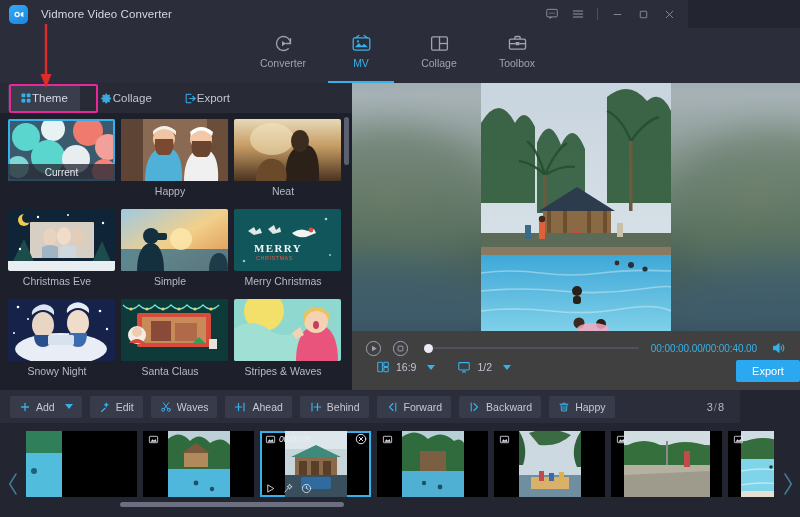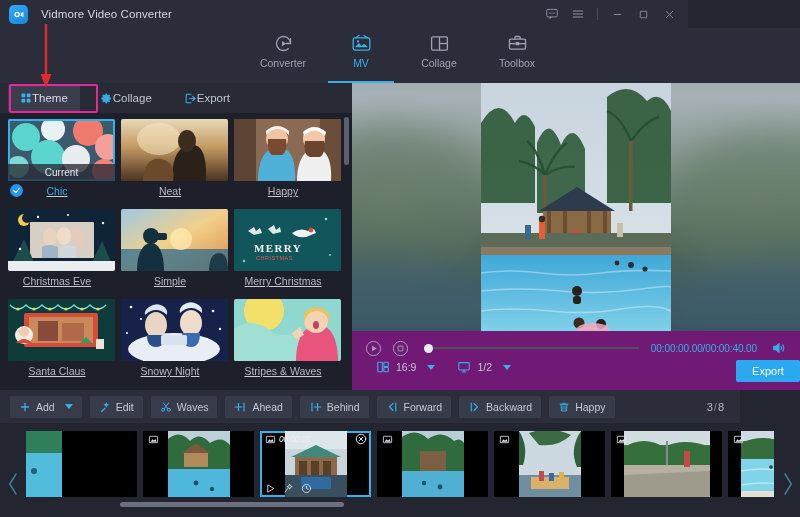--- a/index.html
+++ b/index.html
@@ -94,21 +94,21 @@
 
   
   .theme-scroll {
     position: absolute; left: 0; top: 30px; width: 352px; height: 277px;
     overflow: hidden;
   }
   .theme-grid {
     display: grid; grid-template-columns: repeat(3, 107px);
     gap: 8px 6px; padding: 6px 8px 0 8px;
   }
-  .theme-cell { width: 98px; text-decoration: underline; }
+  .theme-cell { width: 98px; }
   .thumb {
     width: 107px; height: 62px; border-radius: 2px; overflow: hidden;
     position: relative; background:#333;
   }
   .theme-cell.selected .thumb { outline: 2px solid #37b1ea; outline-offset: -2px; }
   .cur-badge {
     position: absolute; left: 0; right: 0; bottom: 0; height: 17px;
     background: rgba(40,42,52,.78);
     color: #e7eaf2; font-size: 10px; display:flex; align-items:center; justify-content:center;
   }
@@ -135,21 +135,21 @@
   }
   .blur-bg { position:absolute; inset:0; filter: blur(14px); transform: scale(1.2); }
   .video-frame {
     position: absolute; left: 129px; top: 0px; width: 190px; height: 248px;
     overflow: hidden; background:#0a0d12;
   }
   .vf-inner { position:absolute; inset:0; }
 
   .controls {
     position: absolute; left: 0; top: 248px; width: 448px; height: 59px;
-    background: #701a75;
+    background: #404040;
   }
   .ctrl-row1 {
     position: absolute; left: 0; top: 5px; width: 448px; height: 24px;
     display: flex; align-items: center; padding: 0 12px; gap: 8px;
   }
   .cbtn { width: 19px; height: 19px; display:flex; align-items:center; justify-content:center; color:#9ea2b2; }
   .seek-wrap { flex: 1; height: 14px; display:flex; align-items:center; position: relative; margin: 0 4px 0 6px; }
   .seek-track { width: 100%; height: 2px; background:#4d5160; border-radius:1px; }
   .seek-knob { position:absolute; left:0px; width:9px; height:9px; border-radius:50%; background:#e9ecf3; }
   .time-text { font-size: 10px; color:#37b1ea; font-family:"Liberation Sans", sans-serif; letter-spacing:-.1px; white-space:nowrap; }
@@ -368,27 +368,40 @@
               <circle cx="45" cy="10" r="12" fill="#e8f1f3"></circle>
               <circle cx="80" cy="12" r="15" fill="#f07a6e"></circle>
               <circle cx="100" cy="28" r="13" fill="#f4a09a"></circle>
               <circle cx="40" cy="38" r="17" fill="#5ad6cf"></circle>
               <circle cx="68" cy="40" r="14" fill="#e8eef0"></circle>
               <circle cx="96" cy="52" r="12" fill="#f2837a"></circle>
               <circle cx="10" cy="48" r="11" fill="#7fd8d2"></circle>
             </svg>
             <div class="cur-badge">Current</div>
           </div>
+        </div>
+
+        <div class="theme-cell">
+          <div class="thumb">
+            <svg width="107" height="62" viewBox="0 0 107 62" preserveAspectRatio="none">
+              <rect width="107" height="62" fill="#8a6a52"></rect>
+              <rect x="0" y="0" width="22" height="62" fill="#5d4434"></rect>
+              <rect x="86" y="0" width="21" height="62" fill="#6a4e3a"></rect>
+              <path d="M24 62 C24 40 32 28 44 28 C56 28 62 40 61 62 Z" fill="#4fb0d8"></path>
+              <circle cx="43" cy="20" r="11" fill="#f0c5a4"></circle>
+              <path d="M32 16 Q43 4 55 16 L55 12 Q43 2 32 12 Z" fill="#f2efe8"></path>
+              <path d="M34 20 Q33 34 38 36 L48 36 Q54 32 52 20 Z" fill="#7a4a30"></path>
+              <path d="M63 62 C63 42 70 30 82 30 C94 30 98 44 97 62 Z" fill="#f0f0f0"></path>
+              <circle cx="80" cy="20" r="11" fill="#f2c8a8"></circle>
+              <path d="M70 17 Q80 6 91 17 L92 13 Q80 3 69 13 Z" fill="#fff"></path>
+              <path d="M71 22 Q69 36 76 38 L86 38 Q92 34 90 22 Z" fill="#6b4430"></path>
+            </svg>
+          </div>
           <div class="theme-label">
-            <span class="check-dot">
-              <svg width="9" height="9" viewBox="0 0 24 24" stroke="#fff" stroke-width="3.4" fill="none" stroke-linecap="round" stroke-linejoin="round">
-                  <path d="M5 12.5 L10 17.5 L19 7"></path>
-                </svg>
-            </span>
-            <span>Chic</span>
+            <span>Happy</span>
           </div>
         </div>
 
         <div class="theme-cell">
           <div class="thumb">
             <svg width="107" height="62" viewBox="0 0 107 62" preserveAspectRatio="none">
               <defs>
                   <linearGradient id="g2" x1="0" y1="0" x2="0" y2="1">
                 <stop offset="0" stop-color="#e8d9b8"></stop>
                     <stop offset=".45" stop-color="#c49a62"></stop>
@@ -397,41 +410,20 @@
                 </defs>
               <rect width="107" height="62" fill="url(#g2)"></rect>
               <ellipse cx="38" cy="20" rx="22" ry="16" fill="#f6e7c2" opacity=".55"></ellipse>
               <path d="M52 62 C50 38 58 28 68 26 C80 24 86 34 85 62 Z" fill="#2b2118"></path>
               <path d="M22 62 C22 46 30 38 40 40 C52 42 54 54 52 62 Z" fill="#6b4a2c"></path>
               <ellipse cx="66" cy="22" rx="9" ry="11" fill="#3b2c1e"></ellipse>
             </svg>
           </div>
           <div class="theme-label">
             <span>Neat</span>
-          </div>
-        </div>
-
-        <div class="theme-cell">
-          <div class="thumb">
-            <svg width="107" height="62" viewBox="0 0 107 62" preserveAspectRatio="none">
-              <rect width="107" height="62" fill="#8a6a52"></rect>
-              <rect x="0" y="0" width="22" height="62" fill="#5d4434"></rect>
-              <rect x="86" y="0" width="21" height="62" fill="#6a4e3a"></rect>
-              <path d="M24 62 C24 40 32 28 44 28 C56 28 62 40 61 62 Z" fill="#4fb0d8"></path>
-              <circle cx="43" cy="20" r="11" fill="#f0c5a4"></circle>
-              <path d="M32 16 Q43 4 55 16 L55 12 Q43 2 32 12 Z" fill="#f2efe8"></path>
-              <path d="M34 20 Q33 34 38 36 L48 36 Q54 32 52 20 Z" fill="#7a4a30"></path>
-              <path d="M63 62 C63 42 70 30 82 30 C94 30 98 44 97 62 Z" fill="#f0f0f0"></path>
-              <circle cx="80" cy="20" r="11" fill="#f2c8a8"></circle>
-              <path d="M70 17 Q80 6 91 17 L92 13 Q80 3 69 13 Z" fill="#fff"></path>
-              <path d="M71 22 Q69 36 76 38 L86 38 Q92 34 90 22 Z" fill="#6b4430"></path>
-            </svg>
-          </div>
-          <div class="theme-label">
-            <span>Happy</span>
           </div>
         </div>
 
         <div class="theme-cell">
           <div class="thumb">
             <svg width="107" height="62" viewBox="0 0 107 62" preserveAspectRatio="none">
               <rect width="107" height="62" fill="#0f2437"></rect>
               <circle cx="16" cy="11" r="6" fill="#f2c94c"></circle>
               <circle cx="19" cy="9" r="5" fill="#0f2437"></circle>
               <rect x="22" y="13" width="64" height="36" rx="1" fill="#d8cfc4"></rect>
@@ -490,20 +482,47 @@
               <circle cx="77" cy="21" r="2.4" fill="#e24b3b"></circle>
               <text x="20" y="43" font-family="Liberation Serif, serif" font-size="11" font-weight="bold" fill="#f4f7f5" letter-spacing="1.4">MERRY</text>
               <text x="22" y="51" font-family="Liberation Sans, sans-serif" font-size="5.5" fill="#e8584a" letter-spacing=".5">CHRISTMAS</text>
               <circle cx="92" cy="10" r="1.3" fill="#fff" opacity=".7"></circle>
               <circle cx="10" cy="52" r="1.3" fill="#fff" opacity=".6"></circle>
               <circle cx="96" cy="46" r="1.1" fill="#fff" opacity=".6"></circle>
             </svg>
           </div>
           <div class="theme-label">
             <span>Merry Christmas</span>
+          </div>
+        </div>
+
+        <div class="theme-cell">
+          <div class="thumb">
+            <svg width="107" height="62" viewBox="0 0 107 62" preserveAspectRatio="none">
+              <rect width="107" height="62" fill="#17224a"></rect>
+              <ellipse cx="53" cy="50" rx="46" ry="16" fill="#e9eef6"></ellipse>
+              <ellipse cx="35" cy="26" rx="11" ry="13" fill="#e8d5c4"></ellipse>
+              <path d="M24 16 Q35 6 46 16 Q47 10 42 7 Q35 3 28 8 Q23 11 24 16Z" fill="#dbe4f0"></path>
+              <path d="M26 36 Q26 48 35 48 Q44 48 44 36 Z" fill="#2b4f8a"></path>
+              <ellipse cx="70" cy="24" rx="11" ry="13" fill="#f0dccb"></ellipse>
+              <path d="M59 14 Q70 4 81 14 Q82 8 76 5 Q69 1 62 6 Q58 9 59 14Z" fill="#e4ecf6"></path>
+              <path d="M61 34 Q61 48 70 48 Q79 48 79 34 Z" fill="#3b6bb0"></path>
+              <rect x="40" y="36" width="26" height="10" rx="1.5" fill="#d8e2ee"></rect>
+              <g fill="#fff">
+                  <circle cx="10" cy="8" r="1.3"></circle>
+                  <circle cx="92" cy="12" r="1.3"></circle>
+                  <circle cx="20" cy="20" r="1"></circle>
+              <circle cx="99" cy="30" r="1.2"></circle>
+                  <circle cx="6" cy="34" r="1"></circle>
+                  <circle cx="86" cy="40" r="1"></circle>
+                </g>
+            </svg>
+          </div>
+          <div class="theme-label">
+            <span>Snowy Night</span>
           </div>
         </div>
 
         <div class="theme-cell">
           <div class="thumb">
             <svg width="107" height="62" viewBox="0 0 107 62" preserveAspectRatio="none">
               <rect width="107" height="62" fill="#0e3a3a"></rect>
               <path d="M2 6 Q10 14 18 6 Q26 14 34 6 Q42 14 50 6 Q58 14 66 6 Q74 14 82 6 Q90 14 98 6" stroke="#6fe0d0" stroke-width="1.4" fill="none"></path>
               <g fill="#f4d24a">
                 <circle cx="10" cy="10" r="1.6"></circle>
@@ -527,47 +546,20 @@
             </svg>
           </div>
           <div class="theme-label">
             <span>Santa Claus</span>
           </div>
         </div>
 
         <div class="theme-cell">
           <div class="thumb">
             <svg width="107" height="62" viewBox="0 0 107 62" preserveAspectRatio="none">
-              <rect width="107" height="62" fill="#17224a"></rect>
-              <ellipse cx="53" cy="50" rx="46" ry="16" fill="#e9eef6"></ellipse>
-              <ellipse cx="35" cy="26" rx="11" ry="13" fill="#e8d5c4"></ellipse>
-              <path d="M24 16 Q35 6 46 16 Q47 10 42 7 Q35 3 28 8 Q23 11 24 16Z" fill="#dbe4f0"></path>
-              <path d="M26 36 Q26 48 35 48 Q44 48 44 36 Z" fill="#2b4f8a"></path>
-              <ellipse cx="70" cy="24" rx="11" ry="13" fill="#f0dccb"></ellipse>
-              <path d="M59 14 Q70 4 81 14 Q82 8 76 5 Q69 1 62 6 Q58 9 59 14Z" fill="#e4ecf6"></path>
-              <path d="M61 34 Q61 48 70 48 Q79 48 79 34 Z" fill="#3b6bb0"></path>
-              <rect x="40" y="36" width="26" height="10" rx="1.5" fill="#d8e2ee"></rect>
-              <g fill="#fff">
-                  <circle cx="10" cy="8" r="1.3"></circle>
-                  <circle cx="92" cy="12" r="1.3"></circle>
-                  <circle cx="20" cy="20" r="1"></circle>
-              <circle cx="99" cy="30" r="1.2"></circle>
-                  <circle cx="6" cy="34" r="1"></circle>
-                  <circle cx="86" cy="40" r="1"></circle>
-                </g>
-            </svg>
-          </div>
-          <div class="theme-label">
-            <span>Snowy Night</span>
-          </div>
-        </div>
-
-        <div class="theme-cell">
-          <div class="thumb">
-            <svg width="107" height="62" viewBox="0 0 107 62" preserveAspectRatio="none">
               <rect width="107" height="62" fill="#8fd8cf"></rect>
               <circle cx="30" cy="12" r="20" fill="#f2e06a"></circle>
               <path d="M0 30 Q16 18 34 30 Q50 42 66 30 L66 62 L0 62 Z" fill="#9fdfd4"></path>
               <path d="M62 62 C62 40 70 26 84 26 C98 26 104 42 104 62 Z" fill="#e8547c"></path>
               <circle cx="82" cy="22" r="12" fill="#f5d2b4"></circle>
               <path d="M70 14 Q82 2 95 14 L97 30 Q95 12 82 12 Q70 13 70 30 Z" fill="#e8c45e"></path>
               <path d="M58 34 L66 28 L70 36 L62 40 Z" fill="#f5d2b4"></path>
               <ellipse cx="82" cy="26" rx="3" ry="4" fill="#c4405e"></ellipse>
             </svg>
           </div>

